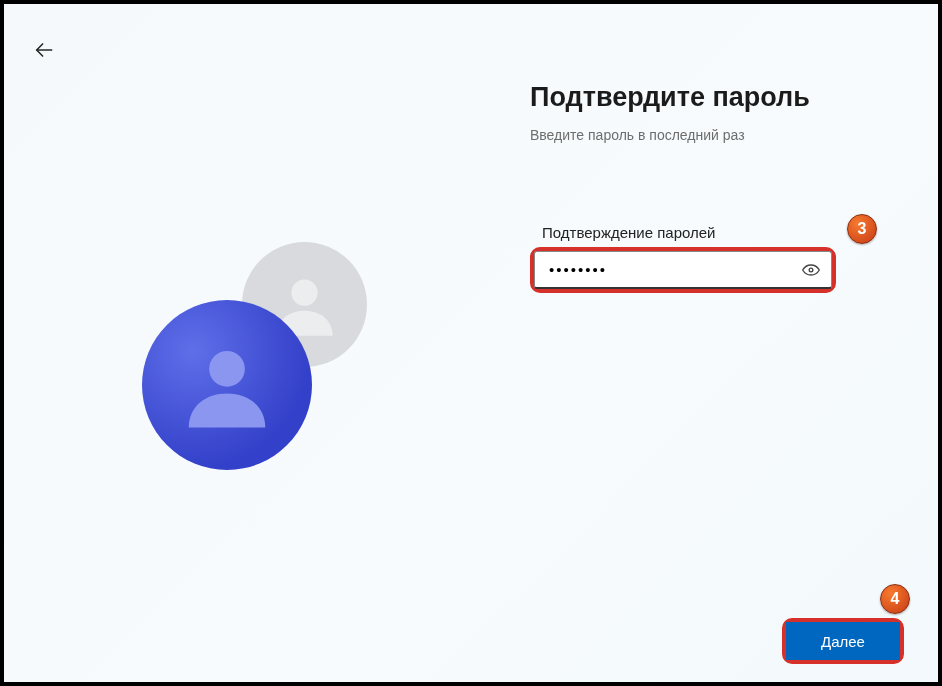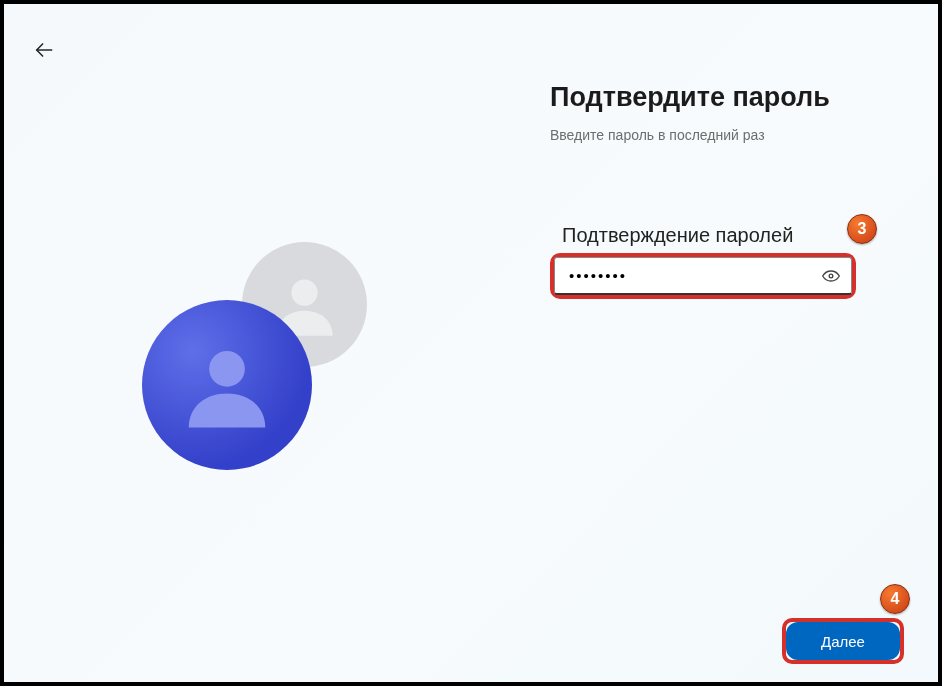--- a/index.html
+++ b/index.html
@@ -68,37 +68,37 @@
   }
   .avatar-large .person { color: #8b96f0; }
   .person {
     width: 60%;
     height: 60%;
   }
 
   
   .content {
     position: absolute;
-    left: 546px;
+    left: 526px;
     top: 78px;
     width: 350px;
   }
   .title {
     font-size: 27px;
     font-weight: 600;
     color: #1b1b1b;
     margin-bottom: 14px;
   }
   .subtitle {
     font-size: 14px;
     color: #6d6d6d;
     margin-bottom: 81px;
   }
   .field-label {
-    font-size: 20px;
+    font-size: 15px;
     color: #222;
     margin-bottom: 6px;
     padding-left: 12px;
   }
   .input-wrap {
     position: relative;
     border: 4px solid #d6302a;
     border-radius: 10px;
     padding: 0;
     width: 306px;
@@ -155,21 +155,21 @@
     top: 614px;
     border: 4px solid #d6302a;
     border-radius: 10px;
   }
   .next-btn {
     width: 114px;
     height: 38px;
     background: #0067c0;
     color: #fff;
     border: none;
-    border-radius: 12px;
+    border-radius: 0;
     font-size: 15px;
     cursor: pointer;
   }
 </style>
 </head>
 <body>
 
 <div class="frame">
 
   <div class="back-btn">

